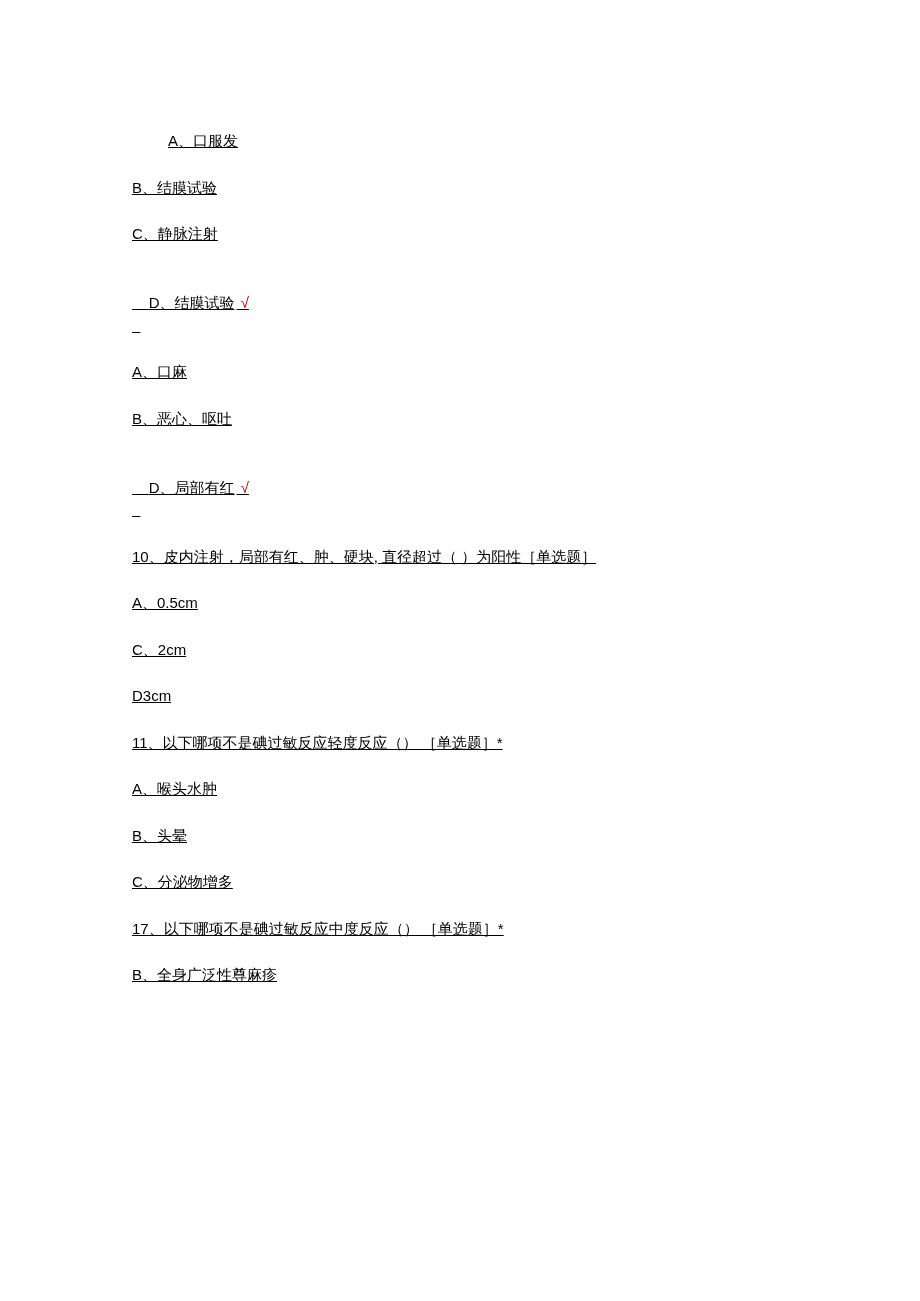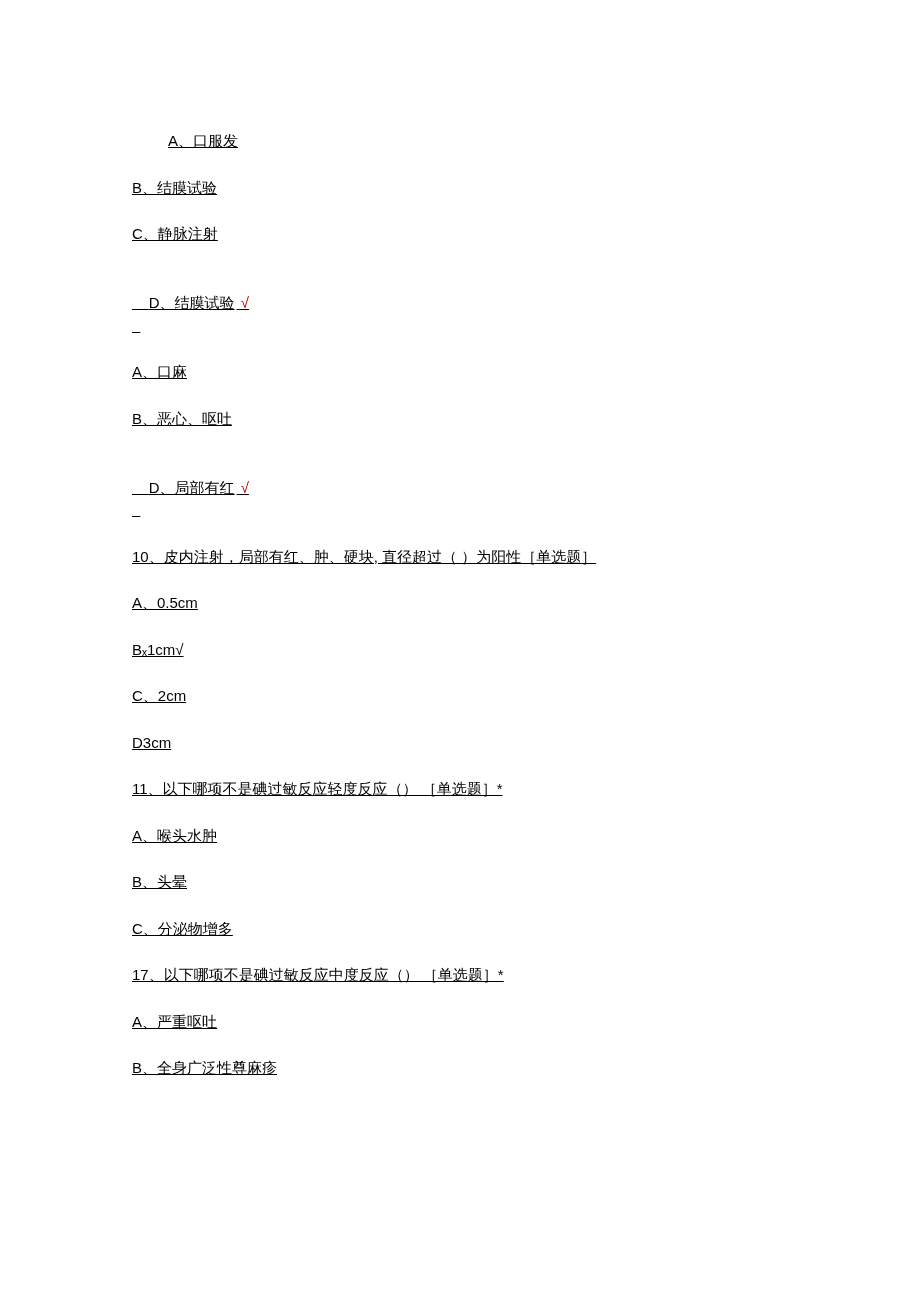--- a/index.html
+++ b/index.html
@@ -48,26 +48,24 @@
   </div>
 
   <div class="line">A、口麻</div>
   <div class="line">B、恶心、呕吐</div>
   <div class="line">
     <span>D、局部有红</span><span class="check"> √</span>
   </div>
 
   <div class="line">10、皮内注射，局部有红、肿、硬块, 直径超过（ ）为阳性［单选题］</div>
   <div class="line">A、0.5cm</div>
-  <div class="line">Bₓ1cm√</div>
   <div class="line">C、2cm</div>
   <div class="line">D3cm</div>
 
   <div class="line">11、以下哪项不是碘过敏反应轻度反应（） ［单选题］*</div>
   <div class="line">A、喉头水肿</div>
   <div class="line">B、头晕</div>
   <div class="line">C、分泌物增多</div>
 
   <div class="line">17、以下哪项不是碘过敏反应中度反应（） ［单选题］*</div>
-  <div class="line">A、严重呕吐</div>
   <div class="line">B、全身广泛性尊麻疹</div>
 
 </div>
 
 </body></html>

